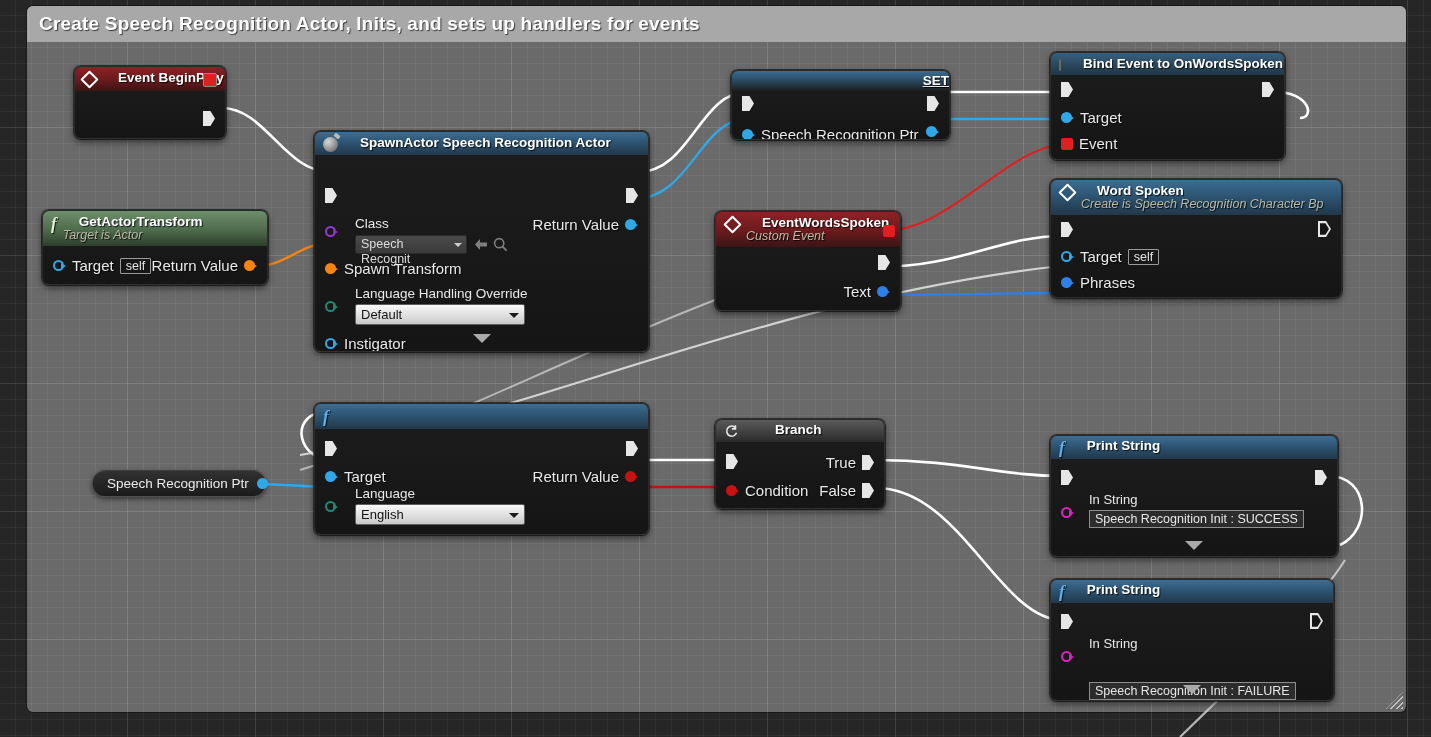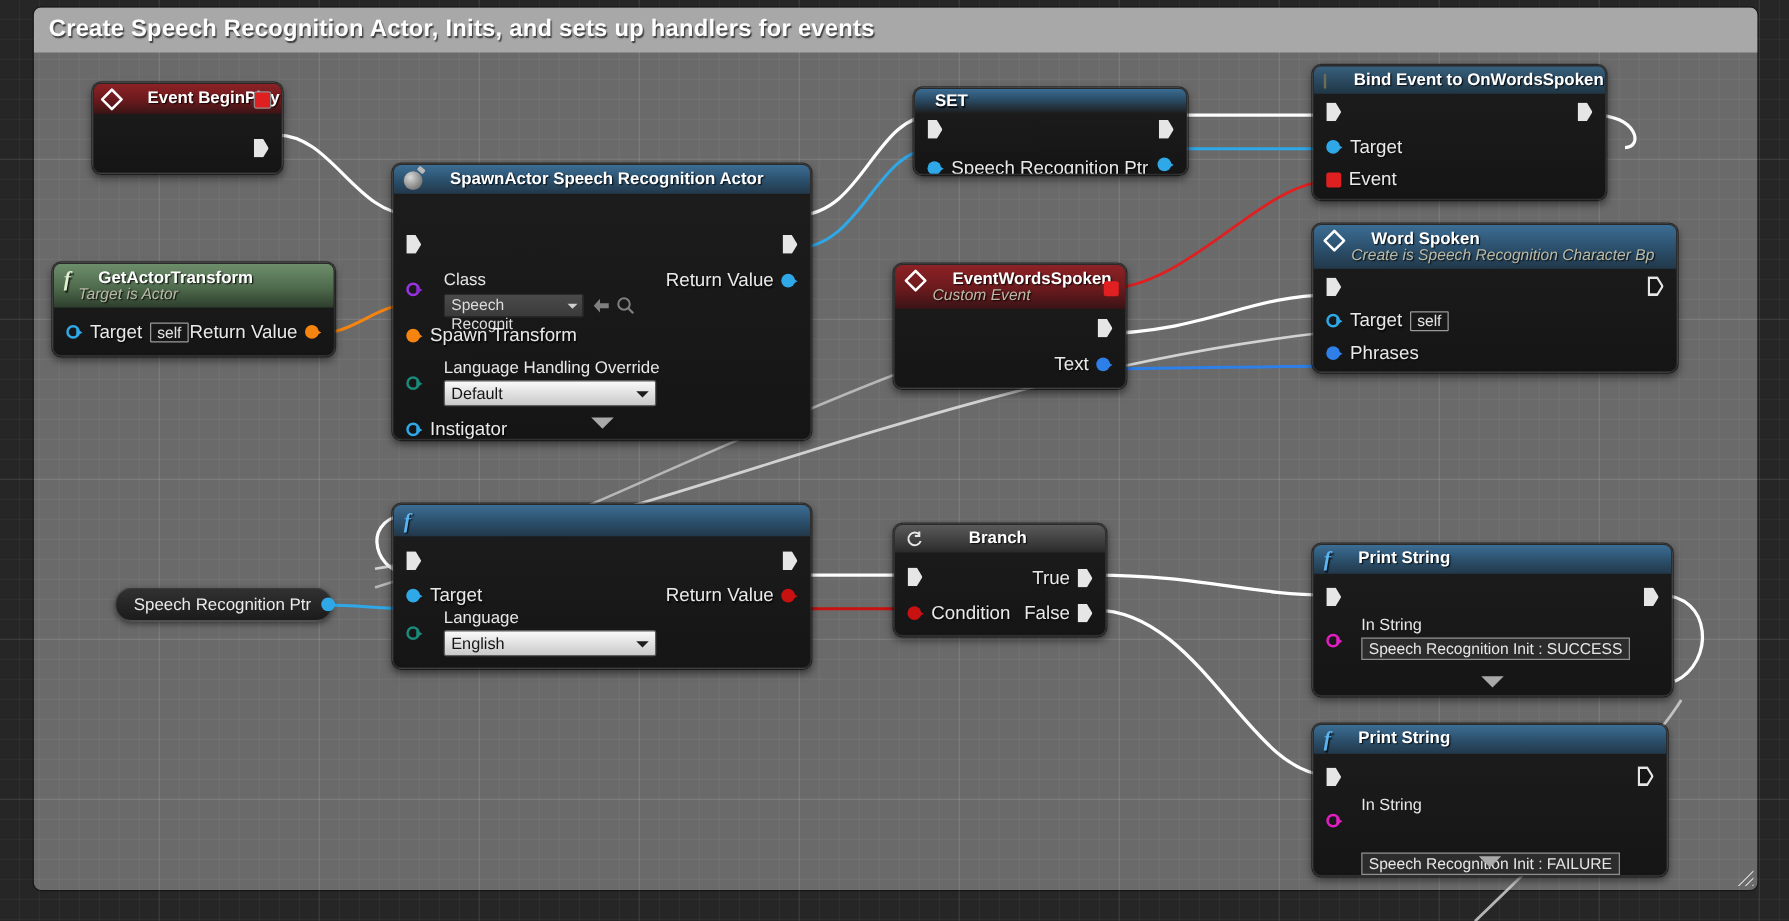--- a/index.html
+++ b/index.html
@@ -335,21 +335,21 @@
           <div class="dot" style="background:#2fa8e8;"></div>
             <div class="arrowtip"></div>
         </div>
         <span class="pin-label">Return Value</span>
       </div>
       <div class="expander" style="bottom:8px;"></div>
     </div>
   </div>
 
   <div class="node" style="left:731px;top:70px;width:219px;">
-    <div class="hdr hdr-set" style="justify-content:flex-start;padding:2px 0 3px 0;">
+    <div class="hdr hdr-set" style="justify-content:flex-end;padding:2px 0 3px 0;text-decoration:underline;">
       <div class="ttl">SET</div>
     </div>
     <div class="node-body" style="height:48px;">
       <div class="pin left" style="top:5px;">
           <div class="exec"></div>
         </div>
       <div class="pin right" style="top:5px;">
           <div class="exec"></div>
         </div>
       <div class="pin left" style="top:35px;">

